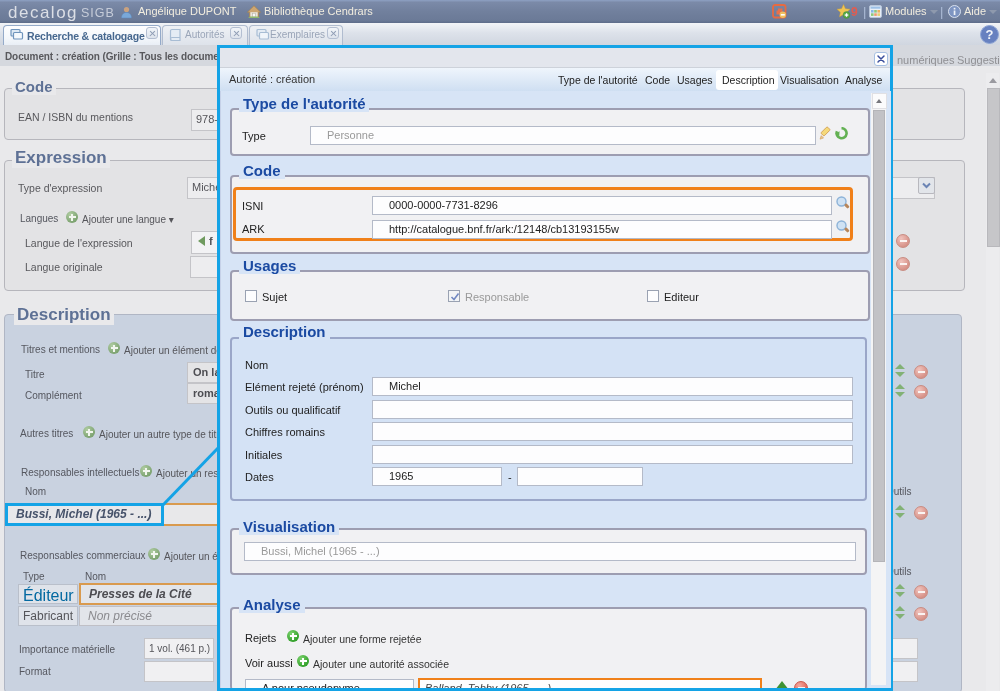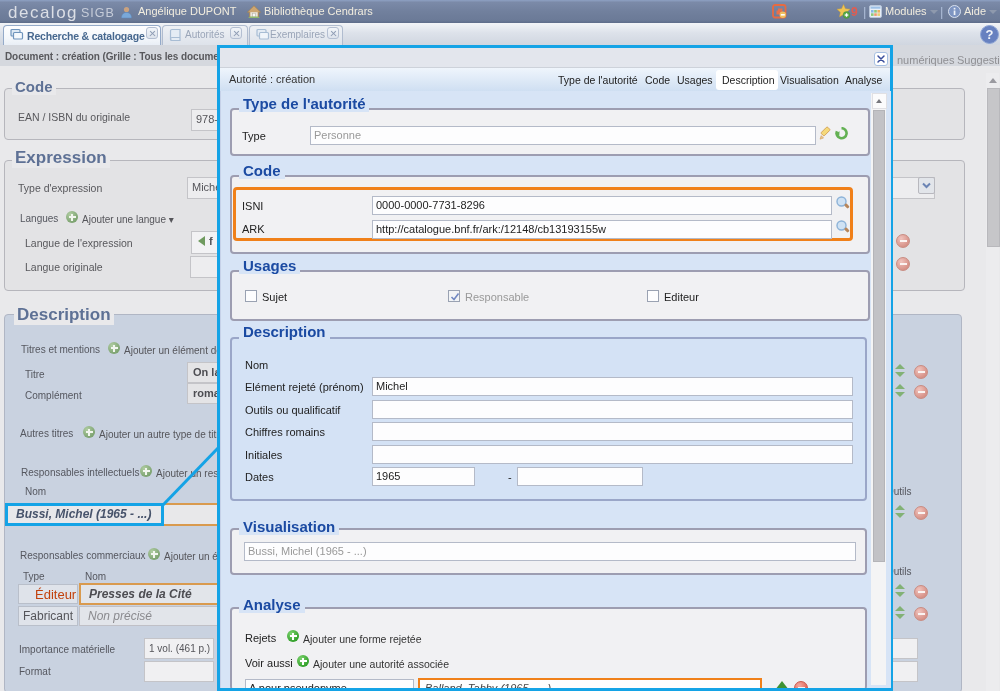--- a/index.html
+++ b/index.html
@@ -39,21 +39,21 @@
 .gsort:after{content:"";position:absolute;left:0;bottom:0;width:0;height:0;border-left:5.5px solid transparent;border-right:5.5px solid transparent;border-top:5.5px solid #82b175;}
 
 #modal{left:217px;top:45px;width:676px;height:646px;background:#d7e4f6;border:3px solid #14a3e6;border-bottom:none;box-sizing:border-box;}
 #mtop{left:0;top:0;width:670px;height:19px;background:#e3e6ed;border-bottom:1px solid #cdd2da;}
 #mhead{left:0;top:20px;width:670px;height:23px;background:linear-gradient(#eff5fc,#cfdff2);}
 #mbody{left:0;top:43px;width:670px;height:600px;background:#d7e4f6;border-left:1px solid #c6d1e8;}
 .fs{border:2px solid #9d9db1;border-radius:4px;background:#f1f1f3;}
 .fsblue{border:2px solid #9aa6c8;border-radius:4px;background:#d4e2f5;}
 .legend{font-weight:bold;font-size:14px;color:#1b4aa2;background:#d7e4f6;padding:0 4px;}
 .mlabel{font-size:11px;color:#222;}
-.minput{background:#fdfdfe;border:1px solid #b4bac8;font-size:11px;color:#222;padding:0 3px;box-sizing:border-box;}
+.minput{background:#fdfdfe;border:1px solid #b4bac8;font-size:11px;color:#222;padding:0 16px;box-sizing:border-box;}
 .gray{color:#999;}
 .chk{width:12px;height:12px;background:#fdfdfe;border:1px solid #9aa2b2;box-sizing:border-box;}
 .gplus{width:12px;height:12px;border-radius:50%;background:radial-gradient(circle at 35% 30%,#7cd26e,#2f9e27 75%);}
 .gplus:after{content:"";position:absolute;left:5px;top:2.5px;width:2px;height:7px;background:#fff;}
 .gplus:before{content:"";position:absolute;left:2.5px;top:5px;width:7px;height:2px;background:#fff;}
 </style>
 </head>
 <body>
 <div id="page">
 
@@ -137,21 +137,21 @@
 </svg>
 
 <div class="abs" id="content">
   <div class="abs" id="docbar"></div>
   <div class="abs" style="left:5px;top:6px;font-size:10px;font-weight:bold;color:#58585c;white-space:nowrap;letter-spacing:-0.1px">Document : création (Grille : Tous les document</div>
   <div class="abs" style="left:897px;top:9px;font-size:11px;color:#8f8f93">numériques</div>
   <div class="abs" style="left:957px;top:9px;font-size:11px;color:#8f8f93">Suggestion</div>
 
   <div class="abs bgfs" style="left:4px;top:43px;width:959px;height:50px;"></div>
   <div class="abs bglegend" style="left:12px;top:33px;font-size:15px;">Code</div>
-  <div class="abs bglabel" style="left:18px;top:66px">EAN / ISBN du originale</div>
+  <div class="abs bglabel" style="left:18px;top:66px">EAN / ISBN du mentions</div>
   <div class="abs bginput" style="left:191px;top:64px;width:270px;height:20px;">
         <span style="font-size:11px;color:#55555a;position:absolute;left:4px;top:3px">978-2</span>
       </div>
 
   <div class="abs bgfs" style="left:4px;top:115px;width:959px;height:129px;"></div>
   <div class="abs bglegend" style="left:12px;top:103px;font-size:17px;">Expression</div>
   <div class="abs bglabel" style="left:18px;top:137px">Type d'expression</div>
   <div class="abs bginput" style="left:187px;top:132px;width:746px;height:20px;">
         <span style="font-size:11px;color:#55555a;position:absolute;left:4px;top:3px">Michel</span>
       </div>
@@ -203,21 +203,21 @@
       </div>
   <div class="abs gsort" style="left:895px;top:460px"></div>
   <div class="abs rminus" style="left:914px;top:461px"></div>
   <div class="abs bglabel2" style="left:20px;top:505px">Responsables commerciaux</div>
   <div class="abs gplusdim" style="left:148px;top:503px"></div>
   <div class="abs addlink" style="left:164px;top:506px;white-space:nowrap">Ajouter un édi</div>
   <div class="abs bglabel2" style="left:23px;top:526px">Type</div>
   <div class="abs bglabel2" style="left:85px;top:526px">Nom</div>
   <div class="abs bglabel2" style="left:886px;top:521px">Outils</div>
   <div class="abs" style="left:18px;top:539px;width:58px;height:18px;background:#dfe3ea;border:1px solid #b9bfca;">
-        <span style="font-size:13px;color:#c2410c;position:absolute;left:16px;top:2px">Éditeur</span>
+        <span style="font-size:16px;color:#0369a1;position:absolute;left:4px;top:2px">Éditeur</span>
       </div>
   <div class="abs" style="left:79px;top:538px;width:790px;height:18px;background:#e2e5ea;border:2px solid #d99a4e;">
         <span style="font-size:12px;font-style:italic;font-weight:bold;color:#4d4d52;position:absolute;left:8px;top:2px">Presses de la Cité</span>
       </div>
   <div class="abs gsort" style="left:895px;top:539px"></div>
   <div class="abs rminus" style="left:914px;top:540px"></div>
   <div class="abs" style="left:18px;top:561px;width:58px;height:18px;background:#dfe3ea;border:1px solid #b9bfca;">
         <span style="font-size:12px;color:#55555a;position:absolute;left:4px;top:2px">Fabricant</span>
       </div>
   <div class="abs" style="left:79px;top:561px;width:791px;height:18px;background:#e2e5ea;border:1px solid #c0c0c6;">
@@ -312,21 +312,21 @@
 <div class="abs mlabel" style="left:245px;top:359px">Nom</div>
 <div class="abs mlabel" style="left:245px;top:381px">Elément rejeté (prénom)</div>
 <div class="abs minput" style="left:372px;top:377px;width:481px;height:19px;line-height:17px;">Michel</div>
 <div class="abs mlabel" style="left:245px;top:404px">Outils ou qualificatif</div>
 <div class="abs minput" style="left:372px;top:400px;width:481px;height:19px;"></div>
 <div class="abs mlabel" style="left:245px;top:426px">Chiffres romains</div>
 <div class="abs minput" style="left:372px;top:422px;width:481px;height:19px;"></div>
 <div class="abs mlabel" style="left:245px;top:449px">Initiales</div>
 <div class="abs minput" style="left:372px;top:445px;width:481px;height:19px;"></div>
 <div class="abs mlabel" style="left:245px;top:471px">Dates</div>
-<div class="abs minput" style="left:372px;top:467px;width:103px;height:19px;line-height:17px;">1965</div>
+<div class="abs minput" style="left:372px;top:467px;width:130px;height:19px;line-height:17px;">1965</div>
 <div class="abs mlabel" style="left:508px;top:471px">-</div>
 <div class="abs minput" style="left:517px;top:467px;width:126px;height:19px;"></div>
 
 <div class="abs fs" style="left:230px;top:528px;width:633px;height:43px;"></div>
 <div class="abs legend" style="left:239px;top:518px;font-size:15px;">Visualisation</div>
 <div class="abs minput" style="left:244px;top:542px;width:612px;height:19px;line-height:17px;"><span class="gray">Bussi, Michel (1965 - ...)</span></div>
 
 <div class="abs fs" style="left:230px;top:607px;width:633px;height:81px;border-bottom:none;"></div>
 <div class="abs legend" style="left:239px;top:596px;font-size:15px;">Analyse</div>
 <div class="abs mlabel" style="left:245px;top:632px">Rejets</div>

